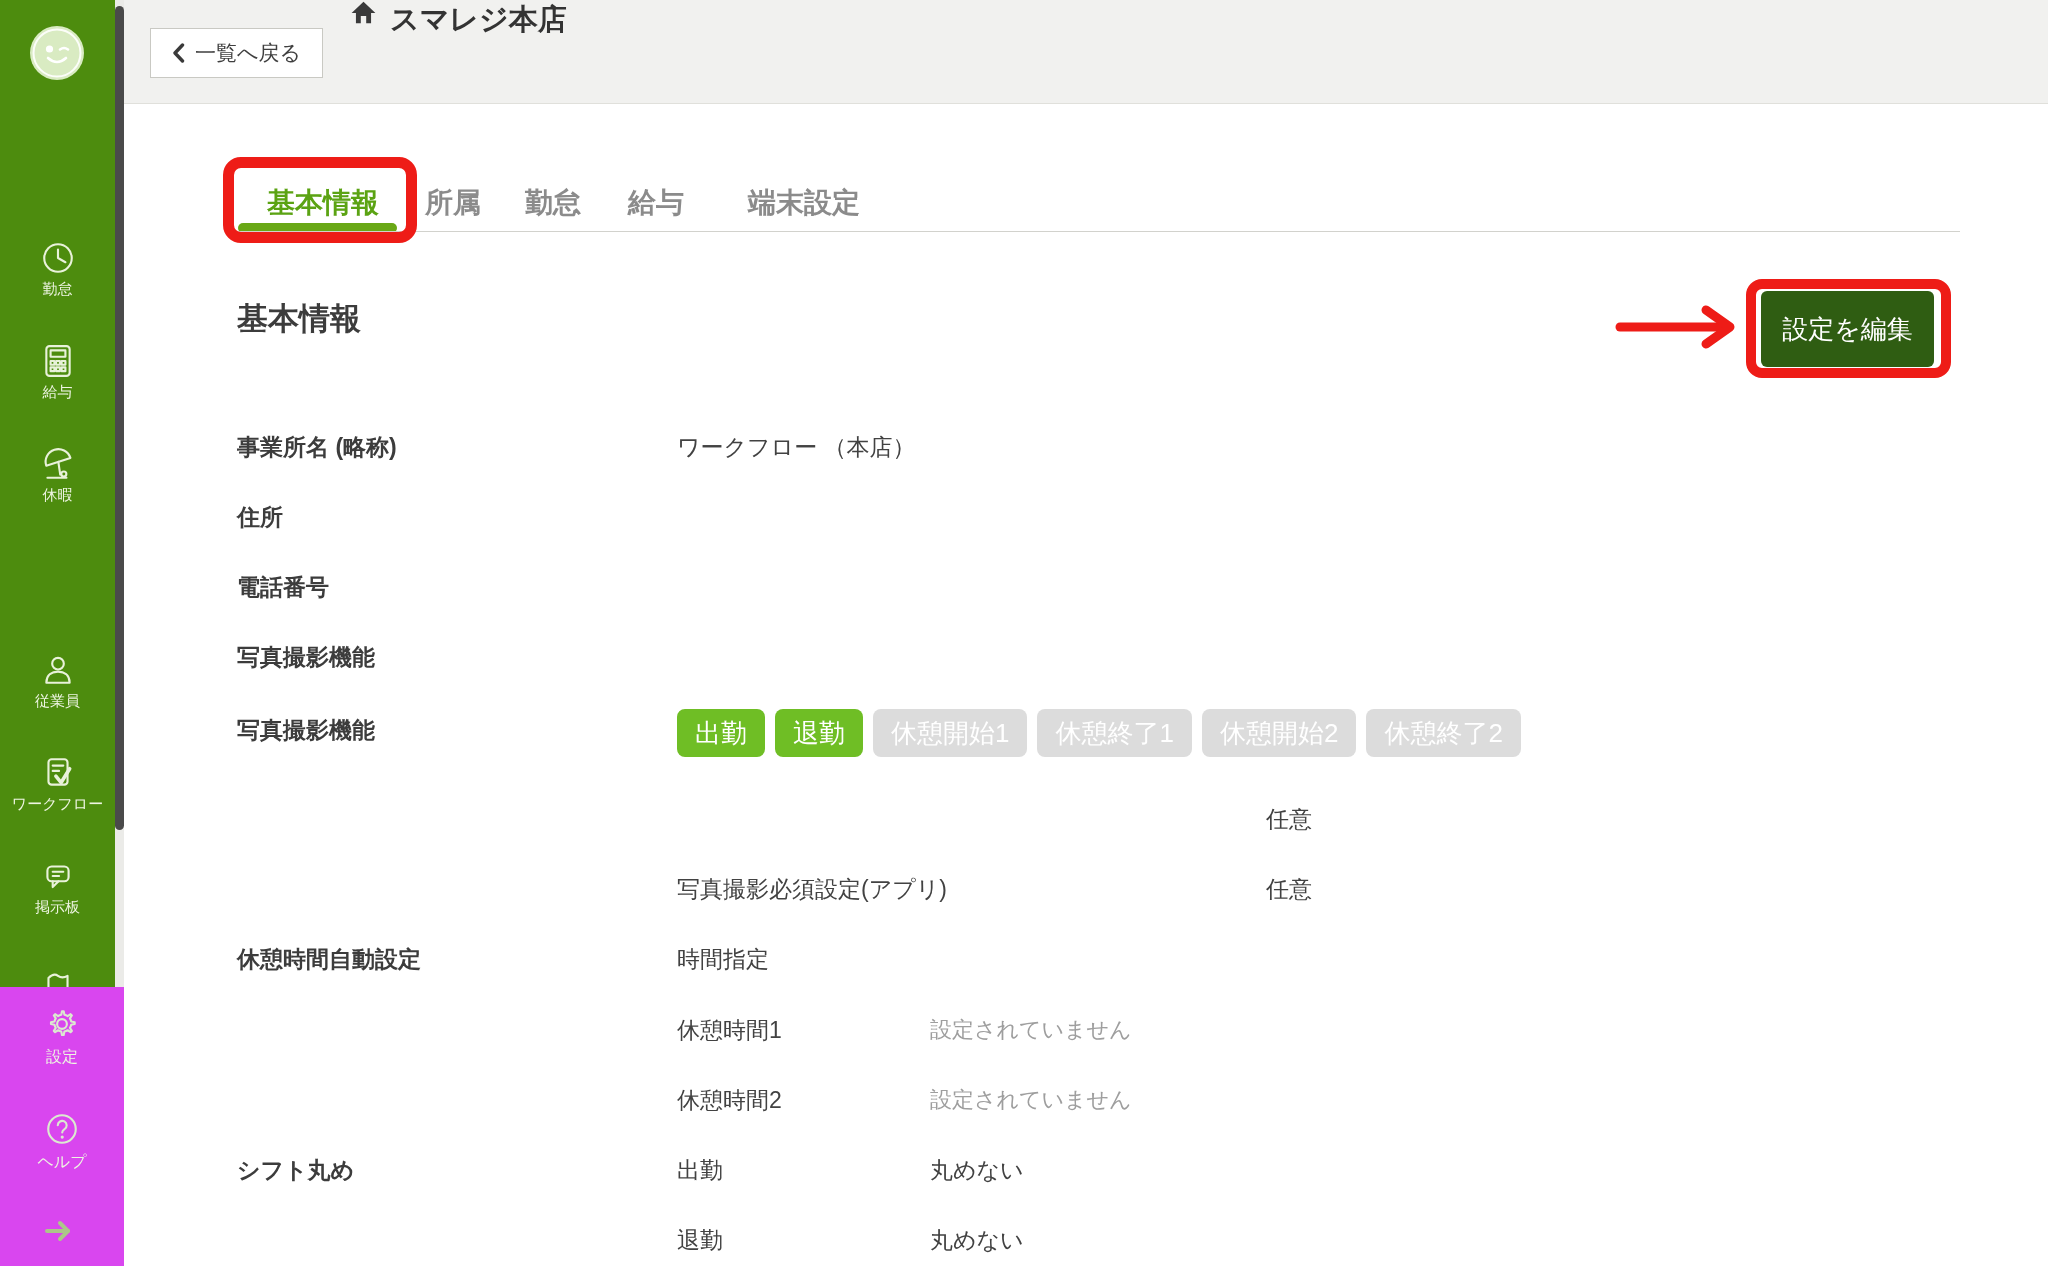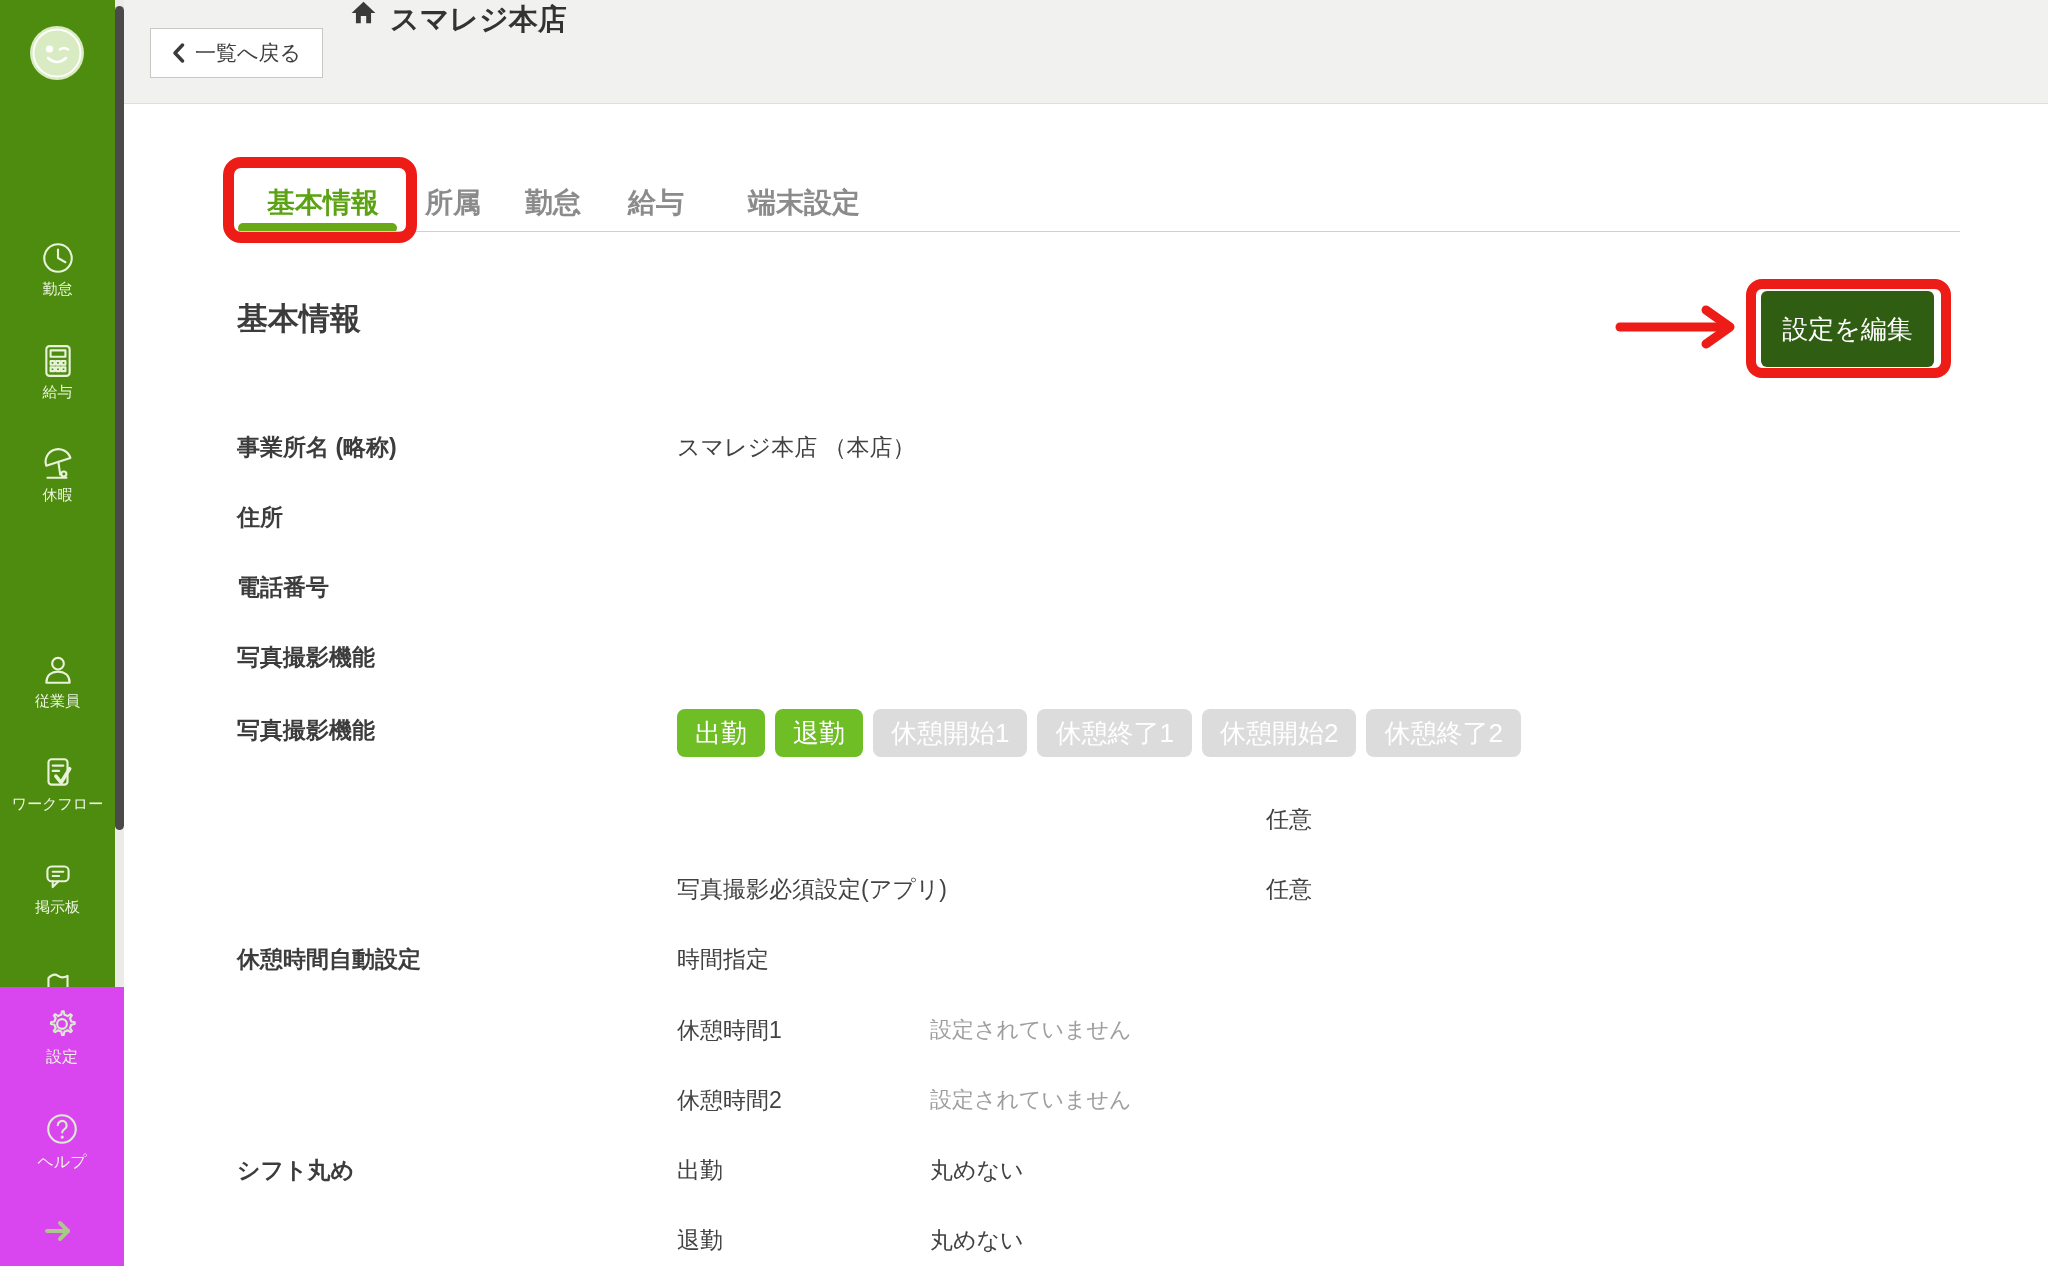--- a/index.html
+++ b/index.html
@@ -196,21 +196,21 @@
   <div class="anno anno-rect-tab"></div>
   <div class="anno anno-rect-btn"></div>
   <svg class="anno anno-arrow" viewBox="0 0 136 48">
     <g stroke="#ee1c17" stroke-width="9" fill="none" stroke-linecap="round" stroke-linejoin="round">
       <line x1="6" y1="24" x2="108" y2="24"></line>
         <polyline points="92,7 116,24 92,41"></polyline>
     </g>
   </svg>
 
   <div class="flabel" style="top:432px">事業所名 (略称)</div>
-  <div class="fvalue" style="top:432px">スマレジ本店 （本店）</div>
+  <div class="fvalue" style="top:432px">ワークフロー （本店）</div>
 
   <div class="flabel" style="top:502px">住所</div>
 
   <div class="flabel" style="top:572px">電話番号</div>
 
   <div class="flabel" style="top:642px">写真撮影機能</div>
 
   <div class="flabel" style="top:715px">写真撮影機能</div>
   <div class="badges">
     <span class="badge on">出勤</span>

